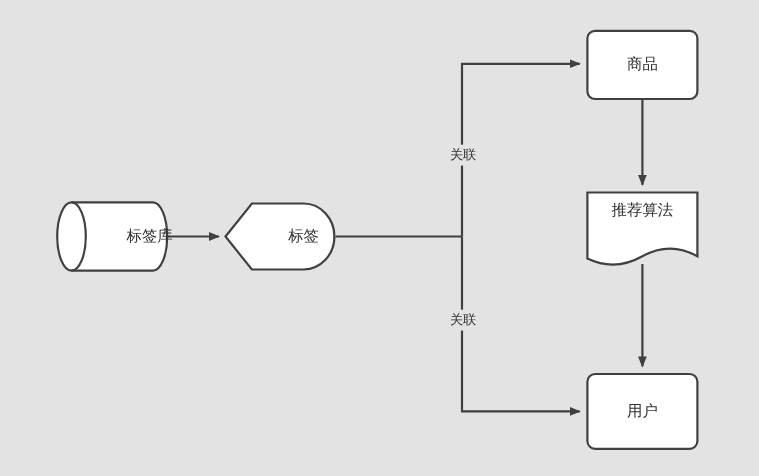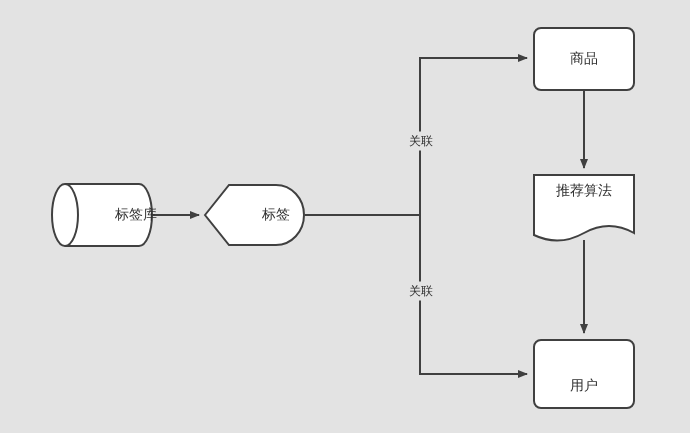--- a/index.html
+++ b/index.html
@@ -85,19 +85,19 @@
   </svg>
 
   <div class="node-label" style="left:105px; top:215px;margin-left:31px;">标签库</div>
 
   <div class="node-label" style="left:276px; top:215px;">标签</div>
 
   <div class="node-label" style="left:584px; top:59px;">商品</div>
 
   <div class="node-label" style="left:584px; top:191px;">推荐算法</div>
 
-  <div class="node-label" style="left:584px; top:374px;margin-top:12px;">用户</div>
+  <div class="node-label" style="left:584px; top:374px;">用户</div>
 
   <div class="edge-label" style="left:421px; top:141px;">关联</div>
 
   <div class="edge-label" style="left:421px; top:291px;">关联</div>
 
 </div>
 
 </body></html>

